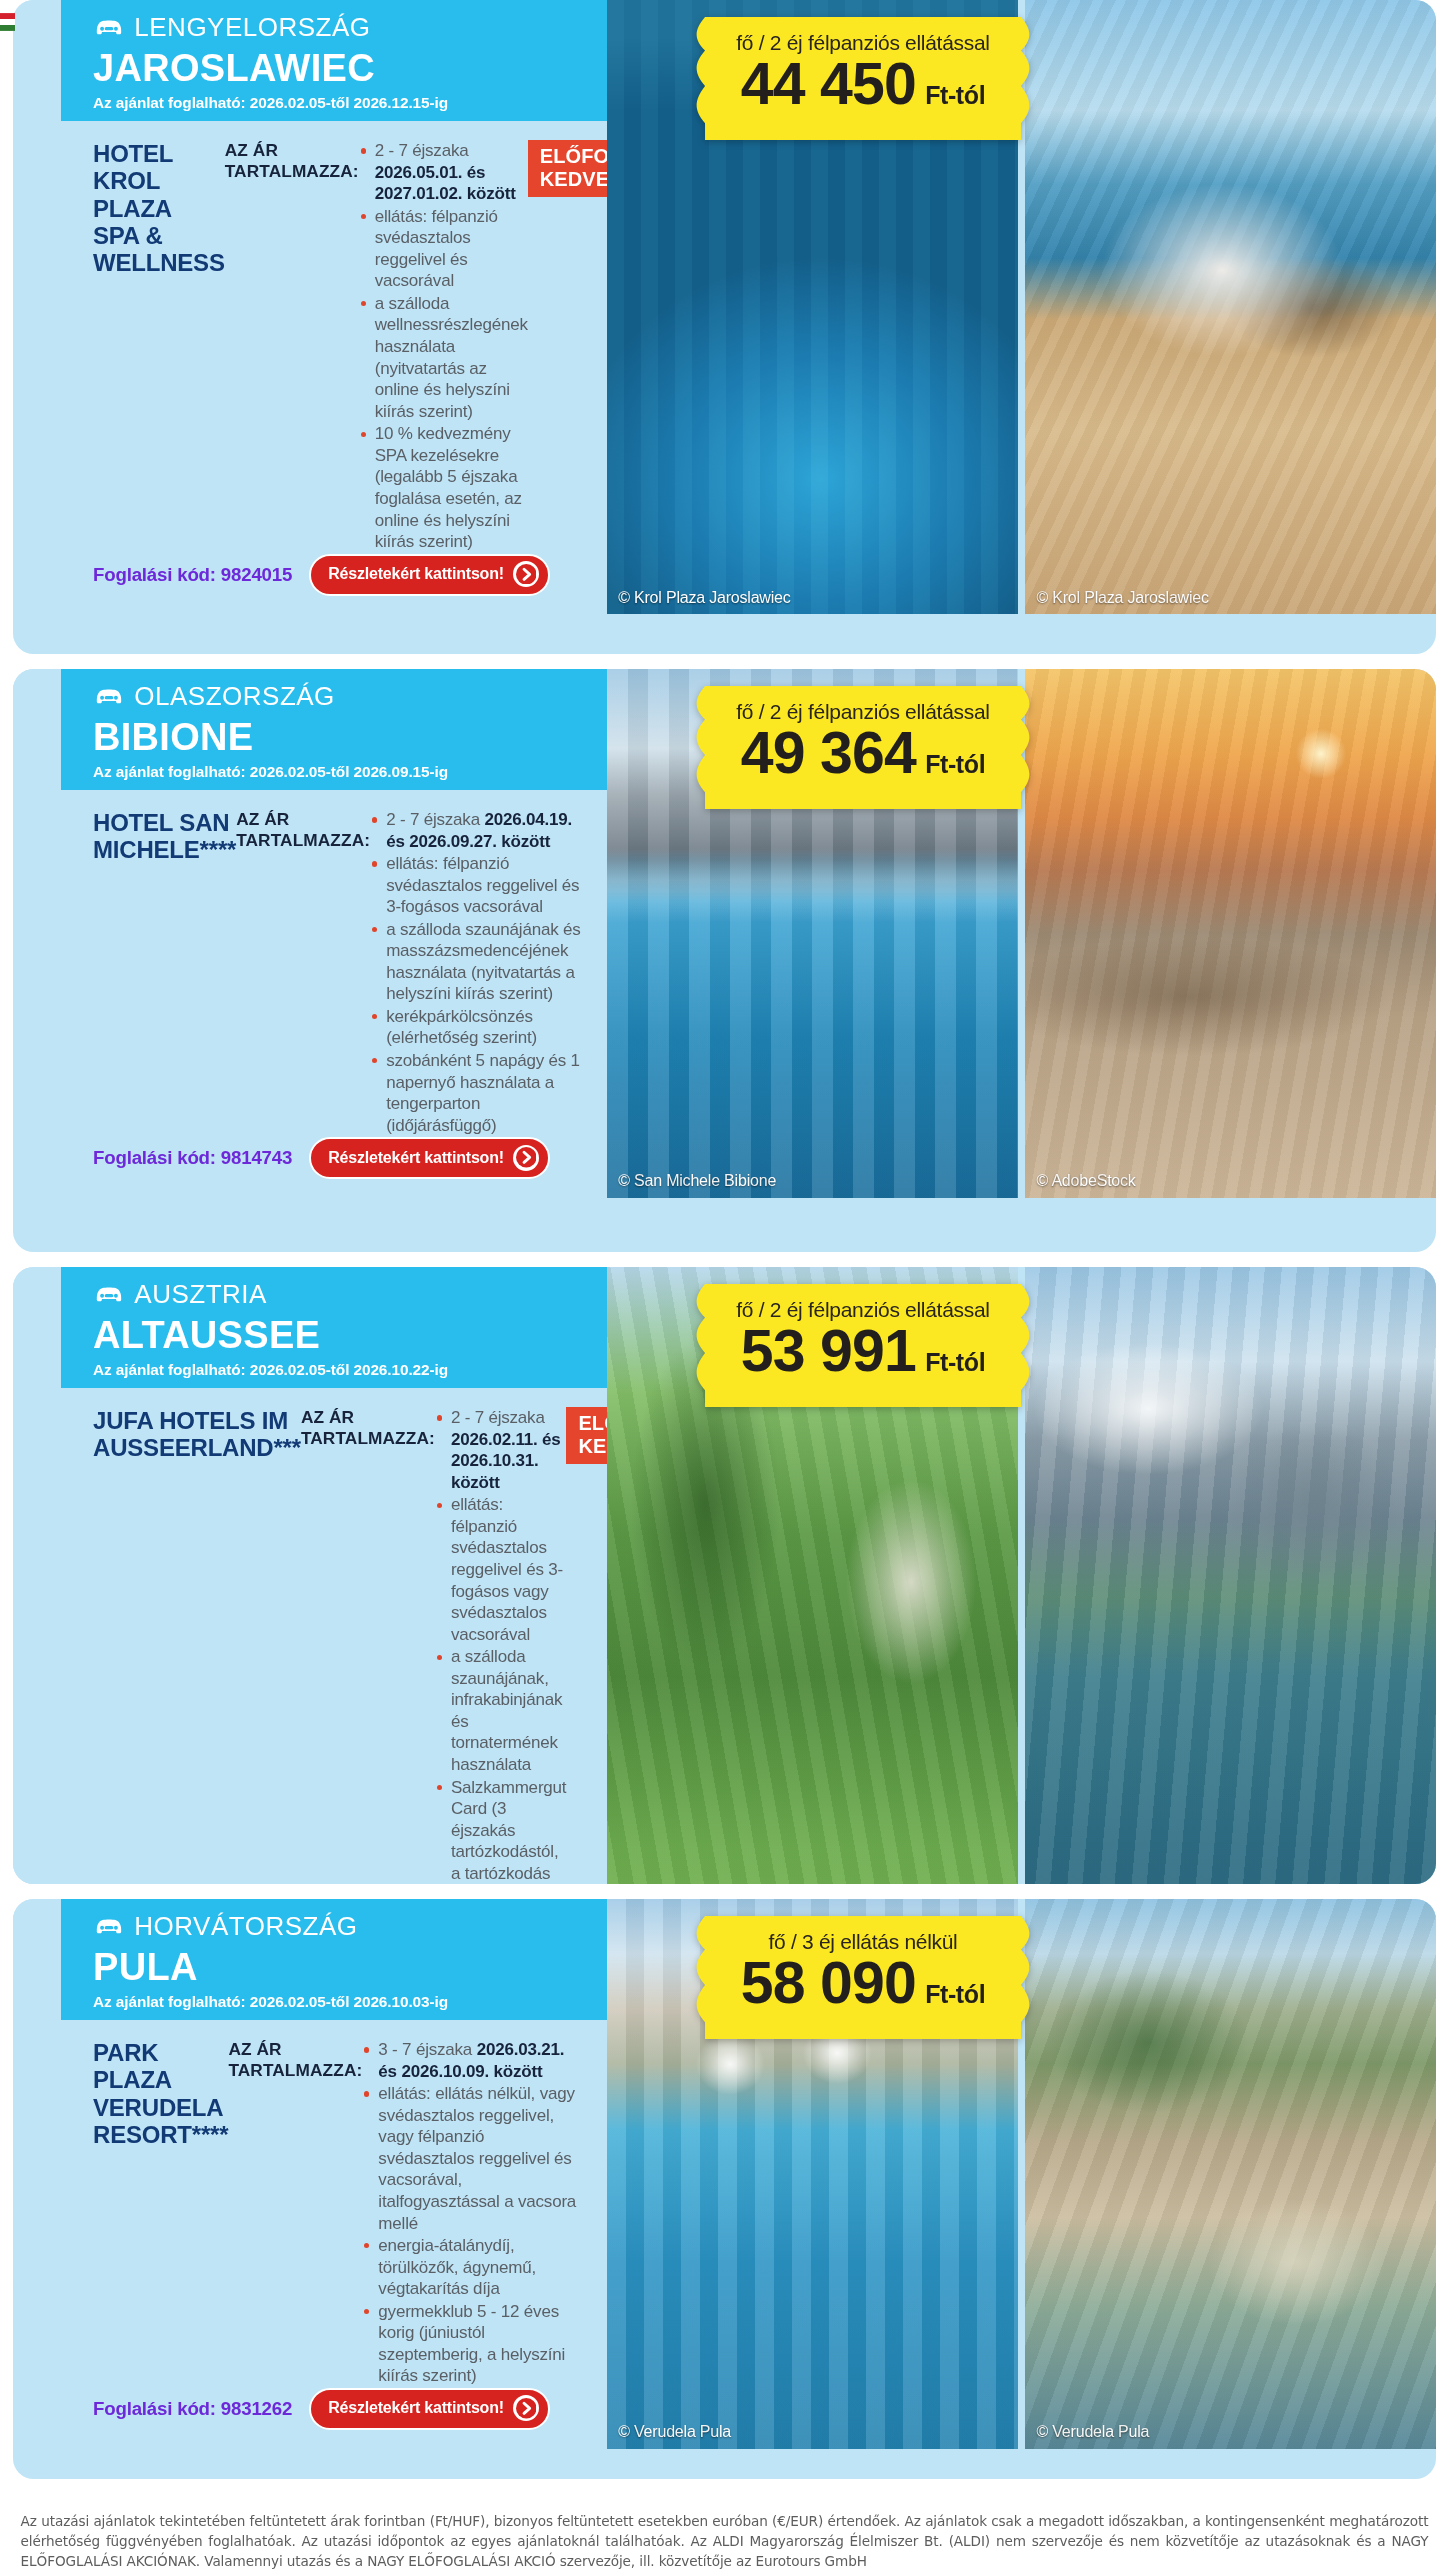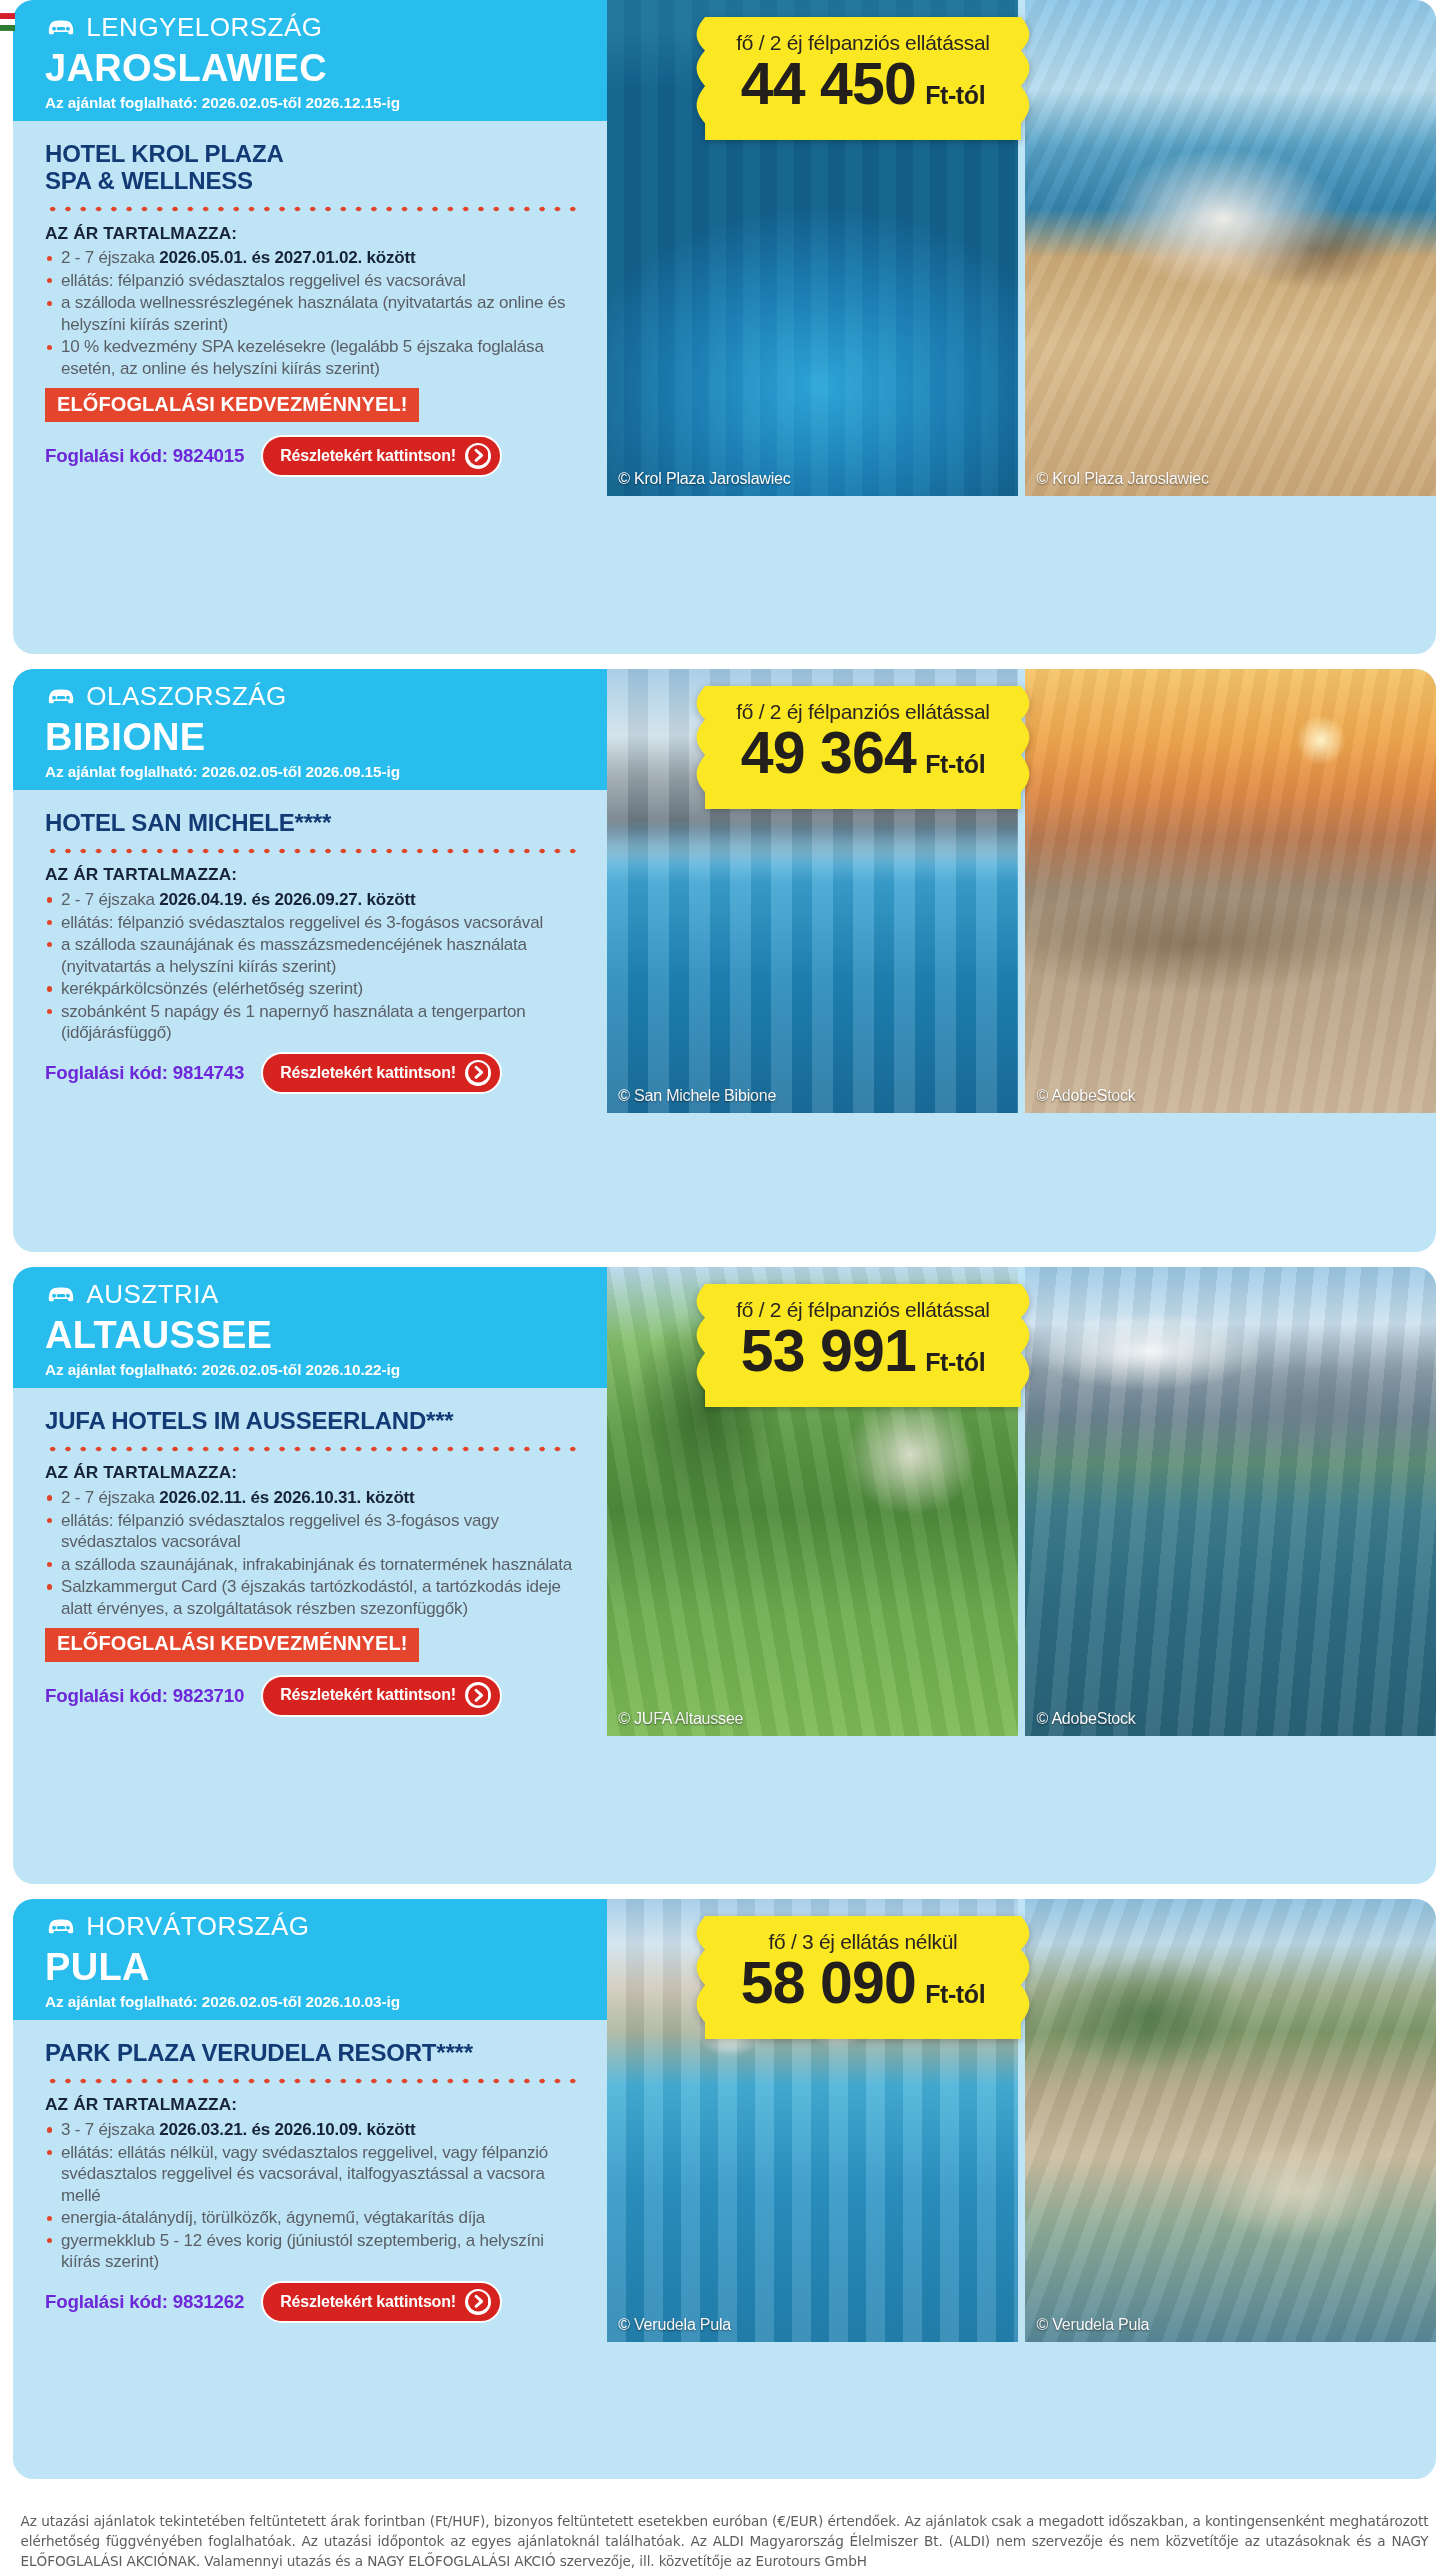--- a/index.html
+++ b/index.html
@@ -34,20 +34,21 @@
   }
 
   
   .col-left {
     position: relative;
     width: 594px;
     flex: 0 0 594px;
     background: #bfe4f5;
     display: flex;
     flex-direction: column;
+    padding-left: 48px;
   }
 
   .dest-header {
     background: #29bdee;
     padding: 11.2px 0 9.3px 32px;
     position: relative;
   }
   .country-row {
     display: flex;
     align-items: center;
@@ -75,21 +76,21 @@
     font-size: 15.4px;
     font-weight: bold;
     margin-top: 6.5px;
     letter-spacing: -0.1px;
   }
 
   .body-area {
     padding: 18.7px 24px 0 32px;
     flex: 1 1 auto;
     display: flex;
-    flex-direction: column;
+    flex-direction: row;
   }
 
   .hotel-name {
     color: #123a75;
     font-size: 24px;
     font-weight: bold;
     line-height: 1.14;
     letter-spacing: -0.2px;
   }
 

